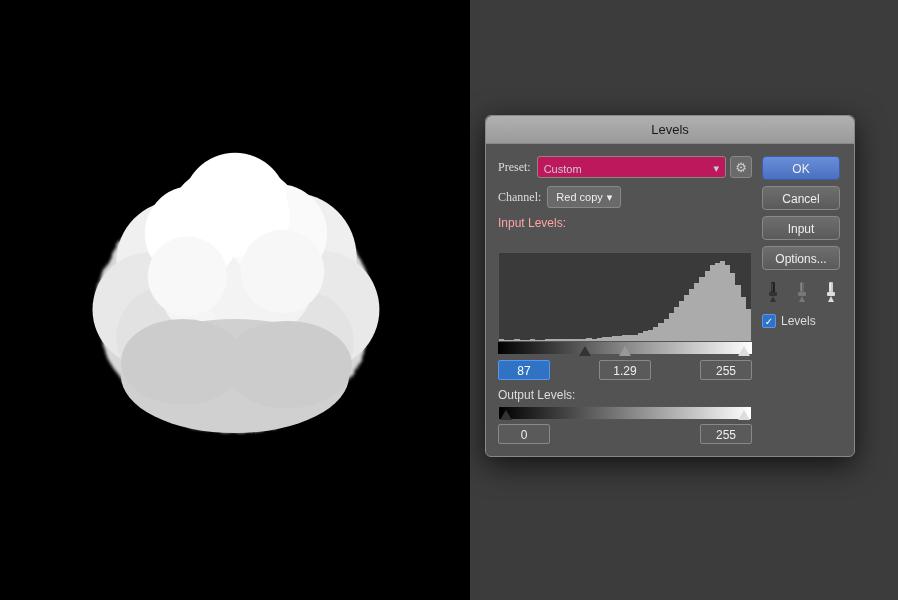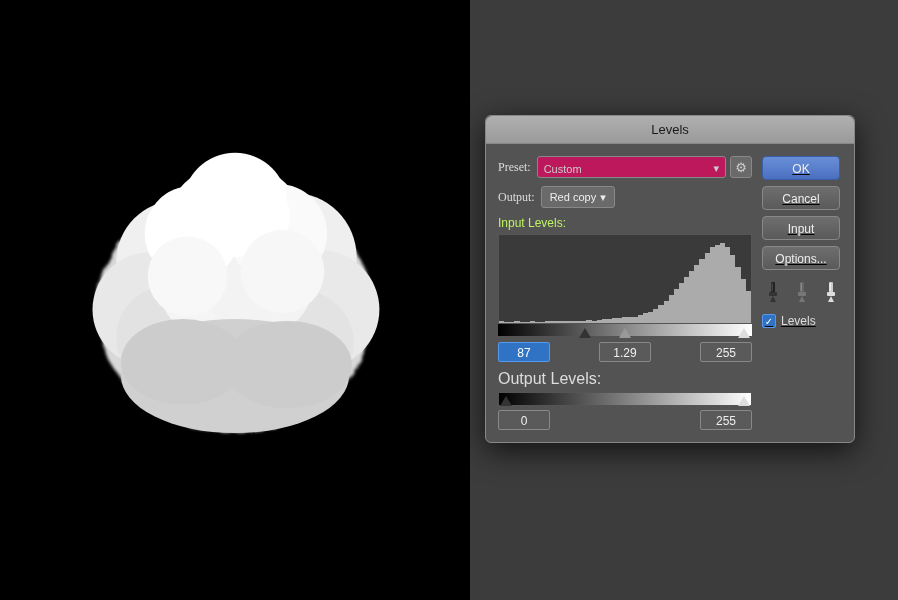--- a/index.html
+++ b/index.html
@@ -61,21 +61,20 @@
       gap: 10px;
     }
     .dialog-left {
       flex: 1;
     }
     .dialog-right {
       display: flex;
       flex-direction: column;
       gap: 6px;
       width: 80px;
-      text-decoration: underline;
     }
     .row {
       display: flex;
       align-items: center;
       margin-bottom: 8px;
       font-size: 12px;
       color: #ddd;
     }
     .row label {
       margin-right: 6px;
@@ -122,22 +121,22 @@
       height: 22px;
       display: flex;
       align-items: center;
       cursor: pointer;
       gap: 4px;
     }
     .channel-dropdown span { font-size: 11px; }
 
     .section-label {
       font-size: 12px;
-      color: #bef264;
-      margin-bottom: 4px;
+      color: #fca5a5;
+      margin-bottom: 22px;
     }
 
     .histogram-area {
       width: 100%;
       height: 90px;
       background: #3a3a3a;
       border: 1px solid #555;
       position: relative;
       overflow: hidden;
     }
@@ -160,21 +159,21 @@
       text-align: center;
       line-height: 20px;
     }
     .num-input.plain {
       background: #5a5a5a;
       border: 1px solid #888;
       color: #eee;
     }
 
     .output-label {
-      font-size: 16px;
+      font-size: 12px;
       color: #ddd;
       margin: 8px 0 4px;
     }
     .output-track {
       width: 100%;
       height: 14px;
       background: linear-gradient(to right, #000 0%, #fff 100%);
       border: 1px solid #555;
       position: relative;
     }
@@ -355,21 +354,21 @@
           <div class="preset-dropdown">
             <span>Custom</span>
             <span>▾</span>
           </div>
           <div class="gear-btn">
             <span>⚙</span>
           </div>
         </div>
 
         <div class="row">
-          <label>Output:</label>
+          <label>Channel:</label>
           <div class="channel-dropdown">
             <span>Red copy</span>
             <span>▾</span>
           </div>
         </div>
 
         <div class="section-label">Input Levels:</div>
 
         <div class="histogram-area">
           <div class="hist-bars">

